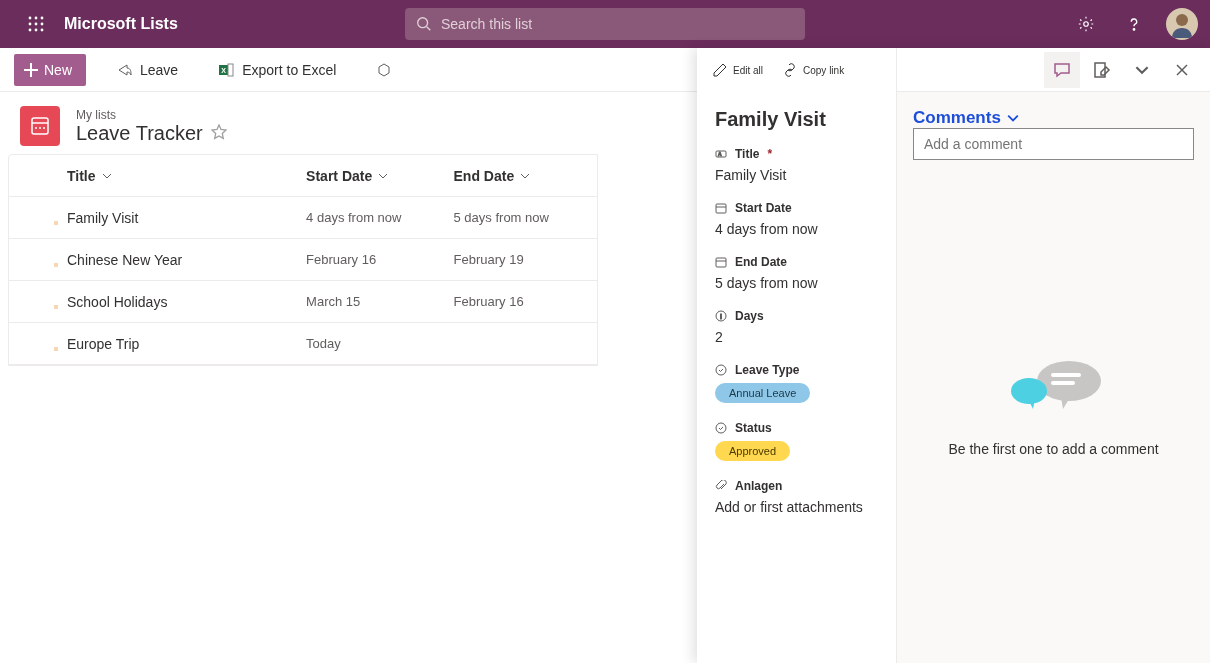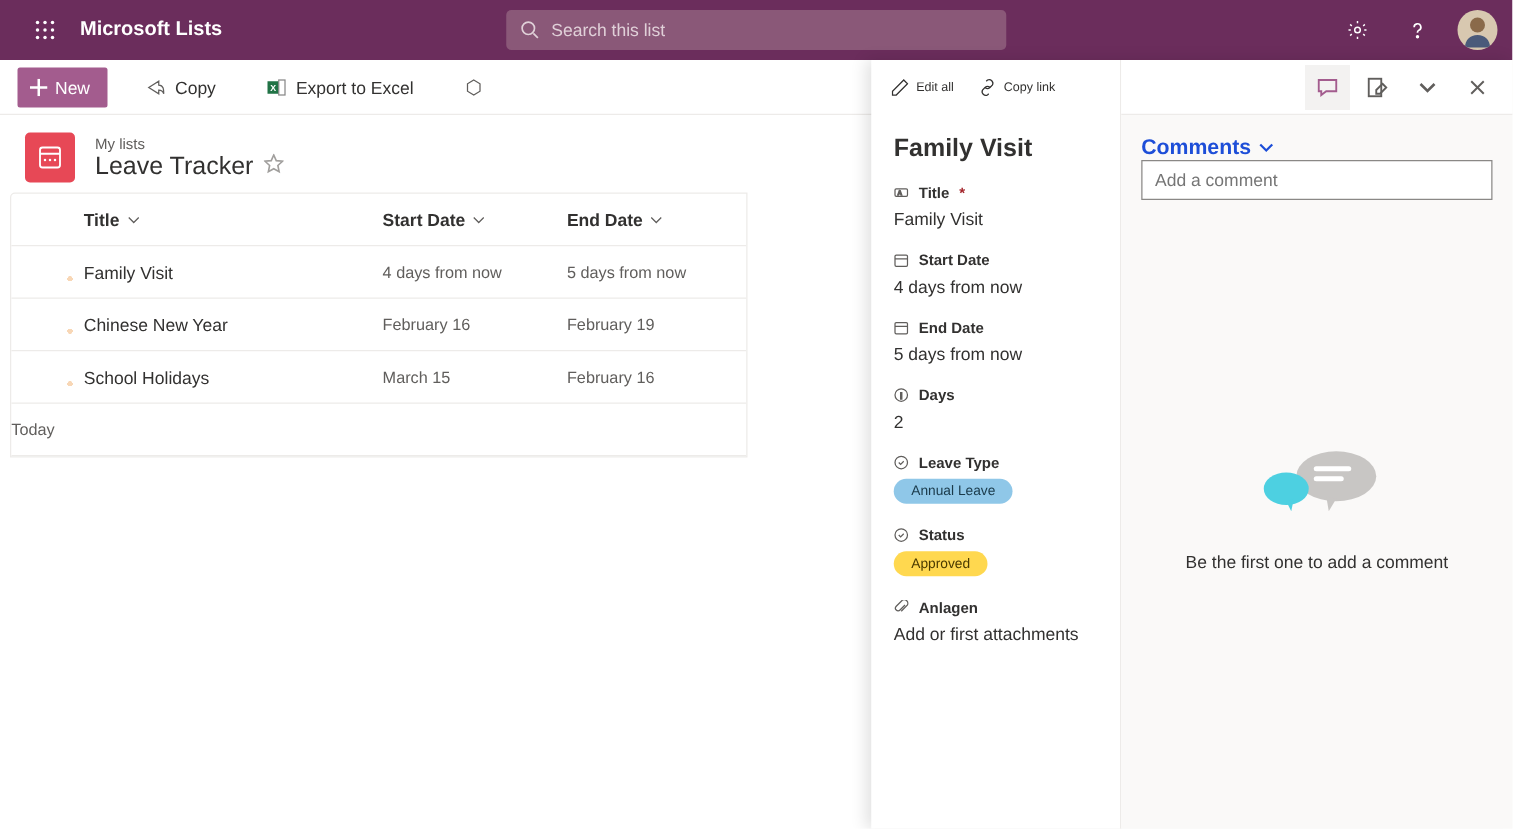--- a/index.html
+++ b/index.html
@@ -125,21 +125,21 @@
   <button class="btn-new">
     <svg width="14" height="14" viewBox="0 0 14 14" fill="currentColor">
         <path d="M6 0h2v6h6v2H8v6H6V8H0V6h6z"></path>
       </svg>
     <span>New</span>
   </button>
   <button class="toolbar-btn">
     <svg width="16" height="16" viewBox="0 0 16 16" fill="none" stroke="currentColor">
         <path d="M3 8l8-5v3c4 0 4 4 4 7-1-3-4-3-4-3v3z"></path>
       </svg>
-    <span>Copy</span>
+    <span>Leave</span>
   </button>
   <button class="toolbar-btn">
     <svg width="16" height="16" viewBox="0 0 16 16">
         <rect x="1" y="3" width="9" height="10" fill="#217346"></rect>
         <text x="5.5" y="11" font-size="7" fill="#fff" text-anchor="middle" font-weight="bold">X</text>
         <rect x="10" y="2" width="5" height="12" fill="none" stroke="#888"></rect>
       </svg>
     <span>Export to Excel</span>
   </button>
   <button class="toolbar-btn">
@@ -202,20 +202,21 @@
     <div class="row-title-cell">Chinese New Year</div>
     <div class="row-date">February 16</div>
     <div class="row-date2">February 19</div>
   </div>
   <div class="data-row">
     <div class="row-title-cell">School Holidays</div>
     <div class="row-date">March 15</div>
     <div class="row-date2">February 16</div>
   </div>
   <div class="data-row">
+    <div class="row-title-cell">Europe Trip</div>
     <div class="row-date">Today</div>
     <div class="row-date2"></div>
   </div>
 </div>
 
 <div class="details-panel">
 
   <div class="details-left">
     <div class="details-left-top">
       <button class="panel-btn">

